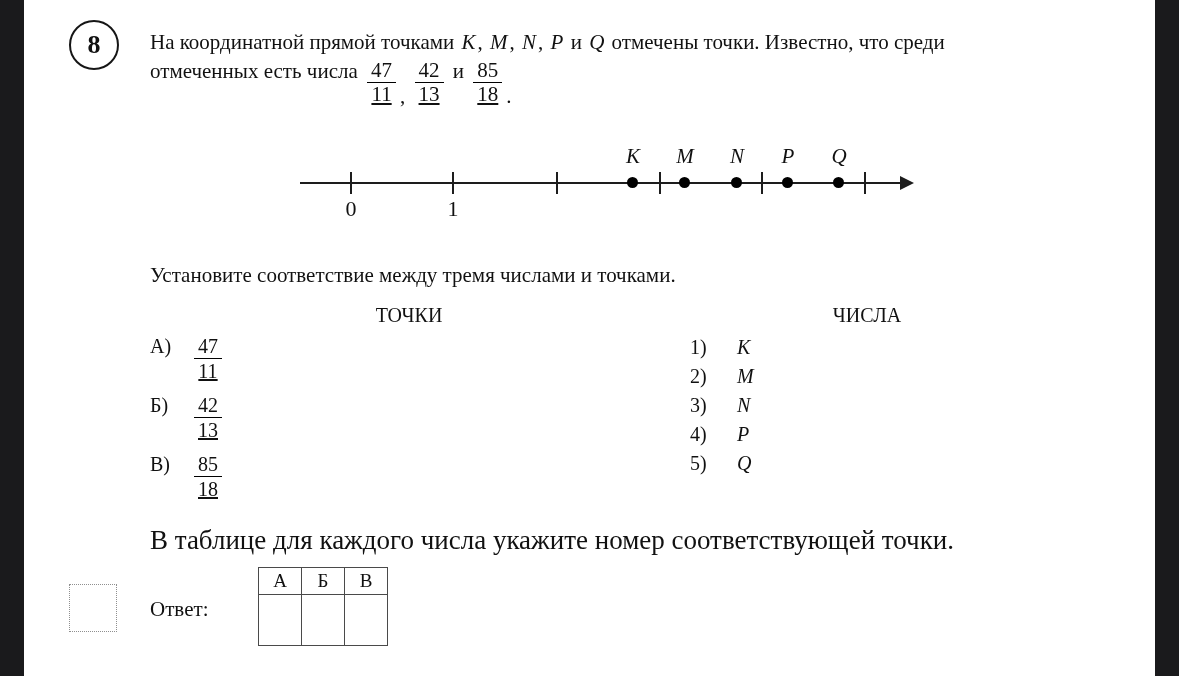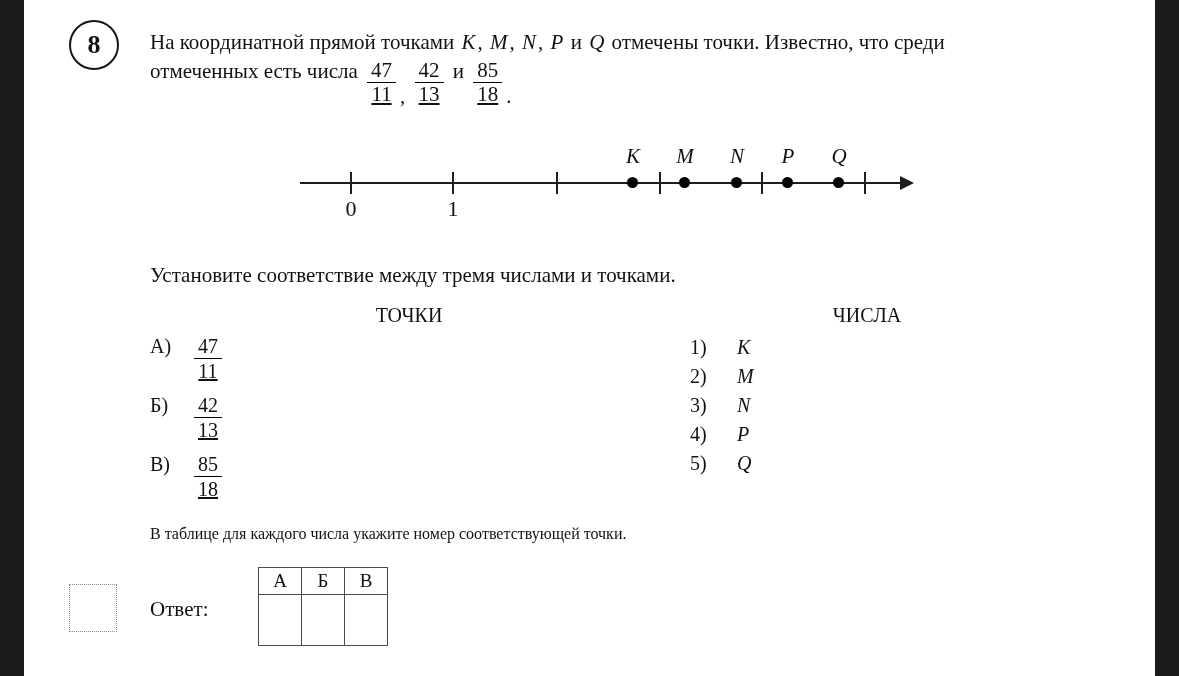--- a/index.html
+++ b/index.html
@@ -54,21 +54,21 @@
   .numbers-list { left: 126px; top: 334px; font-size: 20px; }
   .num-row { display: flex; align-items: flex-start; margin-bottom: 10px; }
   .num-row .key { width: 44px; line-height: 24px; }
   .num-row .frac { line-height: 24px; margin: 0; }
   .points-list { left: 666px; top: 336px; font-size: 20px; }
   .pt-row { display: flex; height: 29px; align-items: flex-start; }
   .pt-row .key { width: 47px; }
   .pt-row .lbl { font-style: italic; }
 
   
-  .instruction2 { left: 126px; top: 525px; font-size: 16px; }
+  .instruction2 { left: 126px; top: 525px; font-size: 27px; }
   .answer-box { left: 45px; top: 584px; width: 48px; height: 48px; border: 1px dotted #8f8f8f; background: #fff; }
   .answer-label { left: 126px; top: 597px; font-size: 21px; }
   .answer-table { left: 234px; top: 567px; border-collapse: collapse; }
   .answer-table th, .answer-table td {
     border: 1.5px solid #4a4a4a; width: 43px;
     font-weight: normal; font-size: 19px; text-align: center; padding: 0;
   }
   .answer-table th { height: 27px; }
   .answer-table td { height: 51px; }
 </style>

